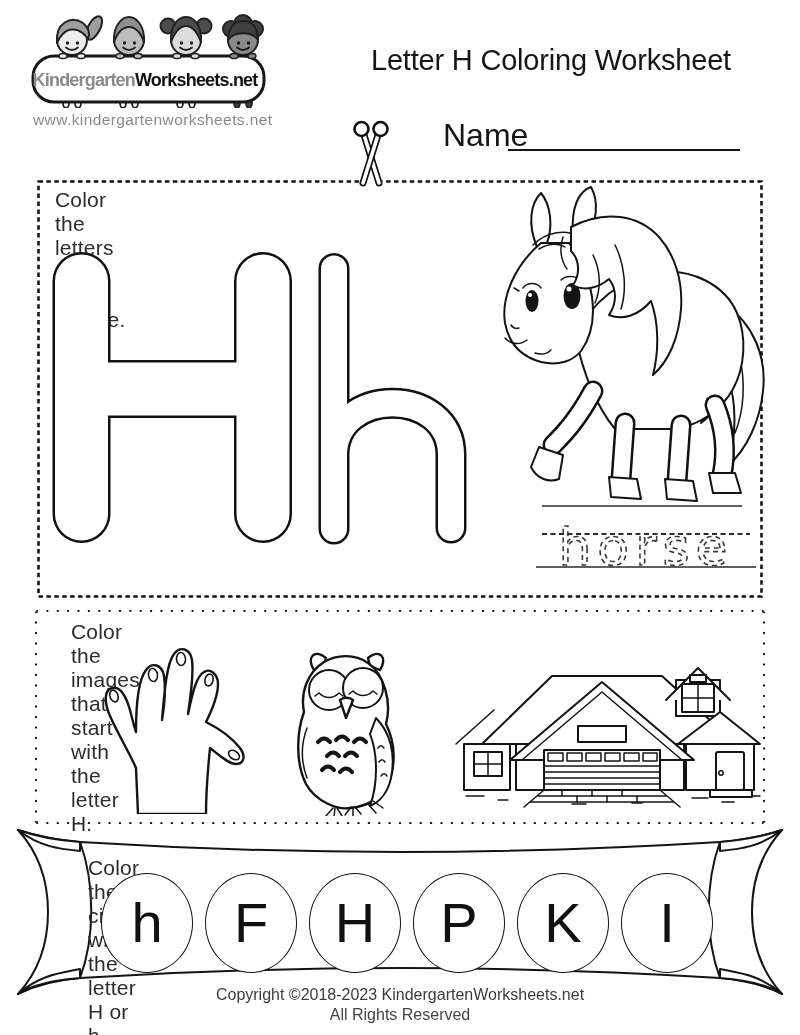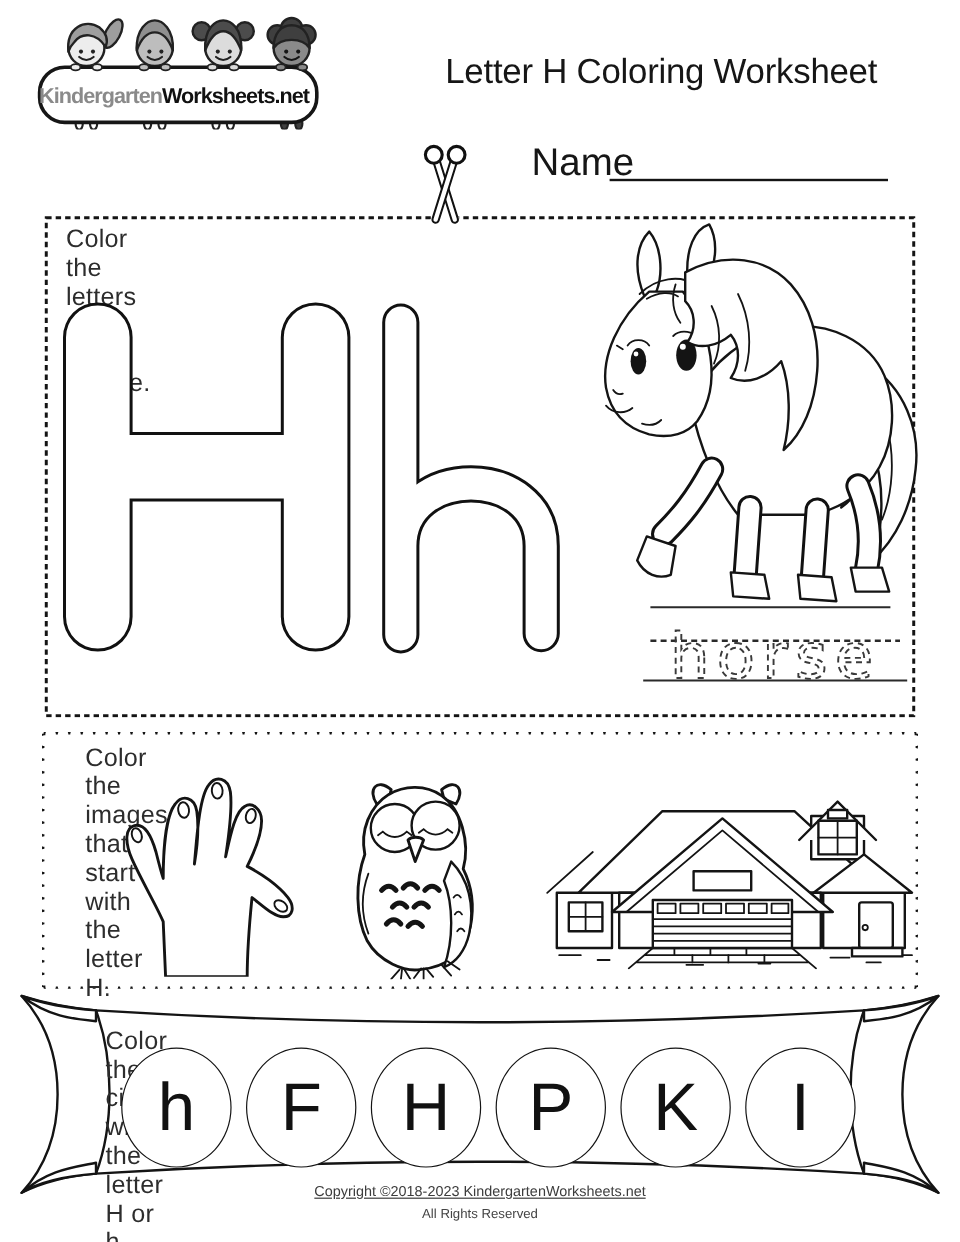--- a/index.html
+++ b/index.html
@@ -32,22 +32,22 @@
   .trace-dash{stroke:#2a2a2a;stroke-width:2;stroke-dasharray:5 3.5;}
   .trace-word{fill:none;stroke:#3a3a3a;stroke-width:1.6;stroke-dasharray:5 3.8;
               font-family:"DejaVu Sans",sans-serif;font-size:52px;letter-spacing:6px;}
 
   
   .letter-circle{position:absolute;width:90px;height:98px;border:1.8px solid #141414;border-radius:50%;
                  display:flex;align-items:center;justify-content:center;background:#fff;}
   .circle-letter{font-size:56px;font-weight:400;color:#111;line-height:1;}
 
   
-  .footer-line1{left:0;top:986px;width:800px;text-align:center;font-size:12px;color:#3c3c3c;text-decoration:underline;}
-  .footer-line2{left:0;top:1006px;width:800px;text-align:center;font-size:11px;color:#454545;}
+  .footer-line1{left:0;top:986px;width:800px;text-align:center;font-size:16px;color:#3c3c3c;}
+  .footer-line2{left:0;top:1006px;width:800px;text-align:center;font-size:16px;color:#454545;}
 
   .brand-gray{fill:#8a8a8a;font-family:"Liberation Sans",sans-serif;font-weight:bold;font-size:18px;letter-spacing:-0.8px;}
   .brand-black{fill:#111;font-family:"Liberation Sans",sans-serif;font-weight:bold;font-size:18px;letter-spacing:-0.8px;}
 </style>
 </head>
 <body>
 
 <div class="page">
 
   <svg class="abs" style="left:30px;top:6px;" width="238" height="102" viewBox="0 0 238 102">
@@ -110,20 +110,21 @@
         <ellipse cx="108" cy="50" rx="4" ry="2.6" fill="#bdbdbd"></ellipse>
       <ellipse cx="147" cy="50" rx="4" ry="2.6" fill="#dcdcdc"></ellipse>
         <ellipse cx="165" cy="50" rx="4" ry="2.6" fill="#dcdcdc"></ellipse>
       <ellipse cx="204" cy="50" rx="4" ry="2.6" fill="#8a8a8a"></ellipse>
         <ellipse cx="222" cy="50" rx="4" ry="2.6" fill="#8a8a8a"></ellipse>
     </g>
     <text x="105" y="80" text-anchor="end" class="brand-gray">Kindergarten</text>
     <text x="105" y="80" text-anchor="start" class="brand-black">Worksheets.net</text>
   </svg>
 
+  <div class="abs site-url">www.kindergartenworksheets.net</div>
 
   <h1 class="abs page-title" style="margin:16px;">Letter H Coloring Worksheet</h1>
 
   <div class="abs name-label">Name</div>
   <div class="abs name-line"></div>
 
   <section class="abs" style="left:0;top:0;width:0;height:0;">
     <svg class="abs" style="left:37px;top:180px;" width="726" height="418" viewBox="0 0 726 418">
       <rect x="1.5" y="1.5" width="723" height="415" fill="none" stroke="#141414" stroke-width="2.6" stroke-dasharray="4.5 3.4"></rect>
     </svg>

